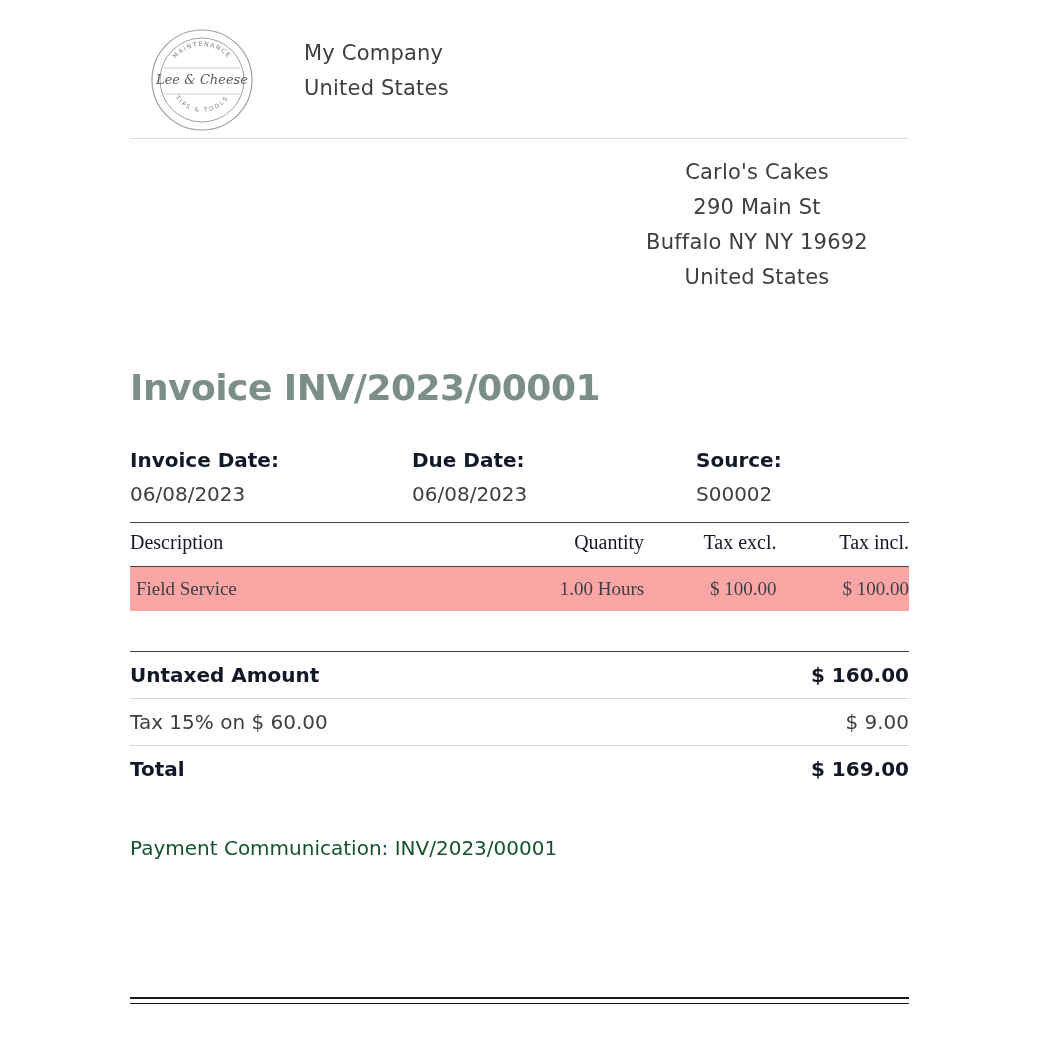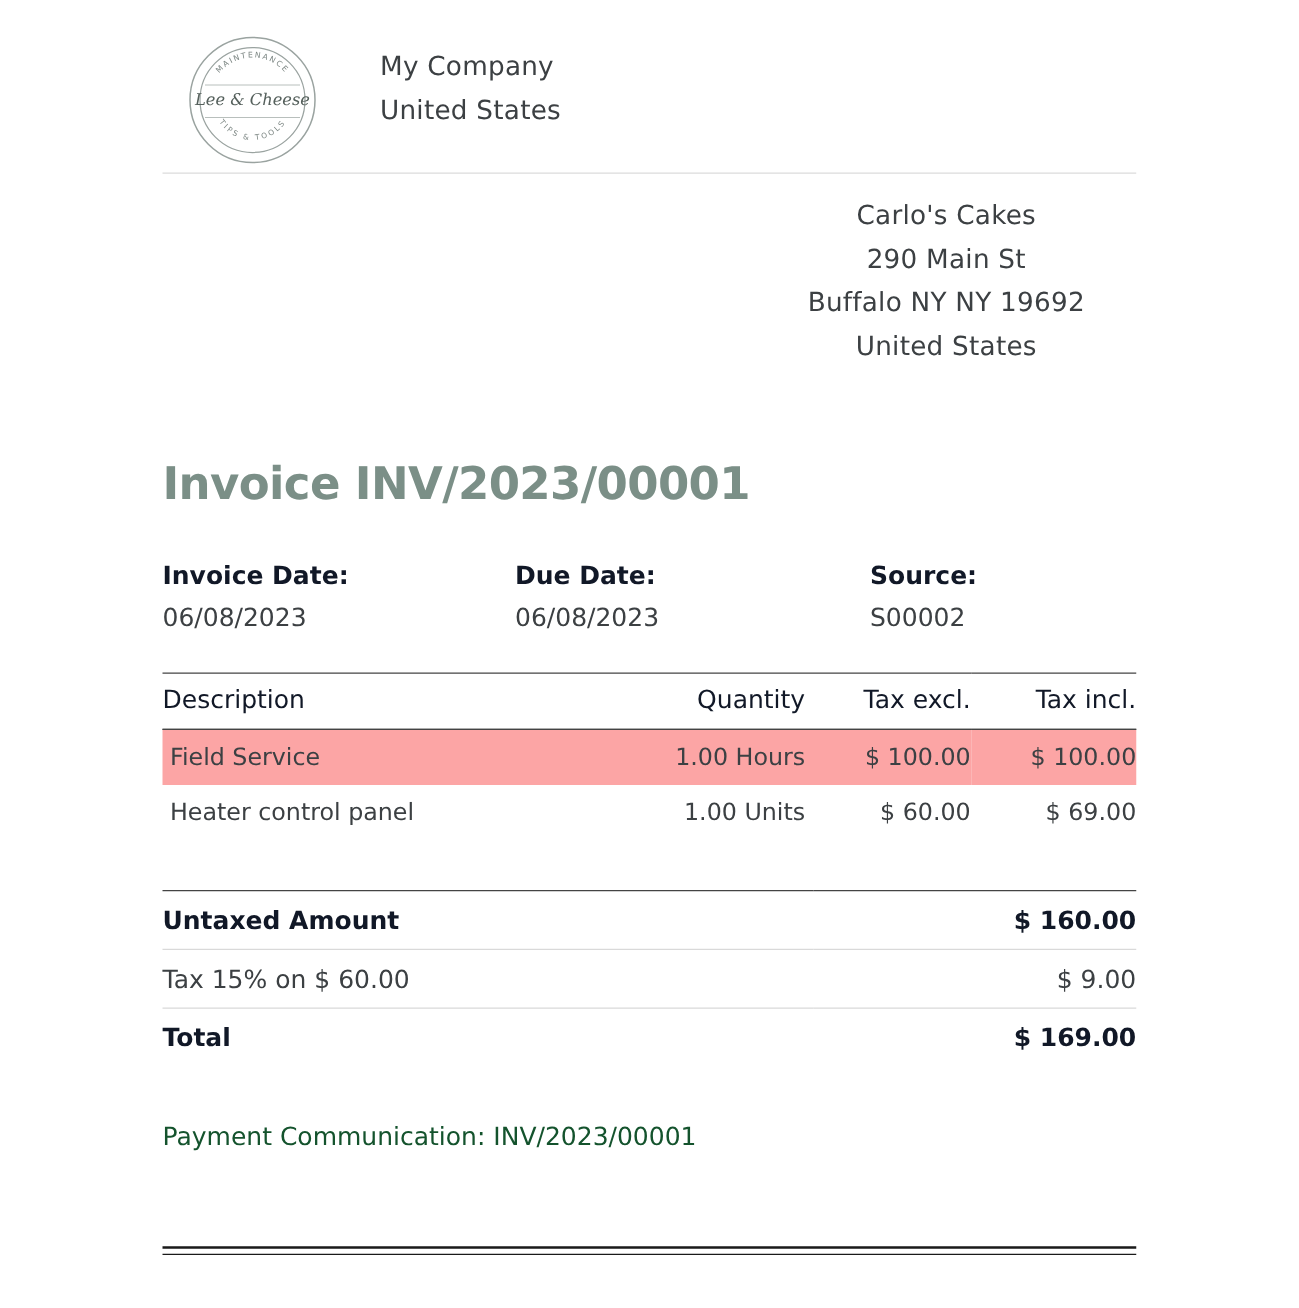--- a/index.html
+++ b/index.html
@@ -95,21 +95,22 @@
   .meta-value {
     font-size: 20px;
     color: #3c4043;
     line-height: 35px;
   }
 
   
   table.lines {
     width: 100%;
     border-collapse: collapse;
-    margin-top: 26px;
+    margin-top: 10px;
+    font-family: Liberation Serif, serif;
   }
   table.lines th {
     font-size: 20px;
     font-weight: 400;
     color: #111827;
     padding: 8px 0 12px 0;
     border-bottom: 1px solid #444;
     border-top: 1px solid #444;
   }
   table.lines th.desc { text-align: left; }
@@ -237,26 +238,20 @@
         <th class="num">Tax incl.</th>
       </tr>
     </thead>
     <tbody>
       <tr class="alt">
         <td class="desc">Field Service</td>
         <td class="num">1.00 Hours</td>
         <td class="num">$ 100.00</td>
         <td class="num">$ 100.00</td>
       </tr>
-      <tr>
-        <td class="desc">Heater control panel</td>
-        <td class="num">1.00 Units</td>
-        <td class="num">$ 60.00</td>
-        <td class="num">$ 69.00</td>
-      </tr>
     </tbody>
   </table>
 
   <table class="totals">
     <tbody>
       <tr class="top bold">
         <td class="lbl">Untaxed Amount</td>
         <td class="val">$ 160.00</td>
       </tr>
       <tr class="line">

